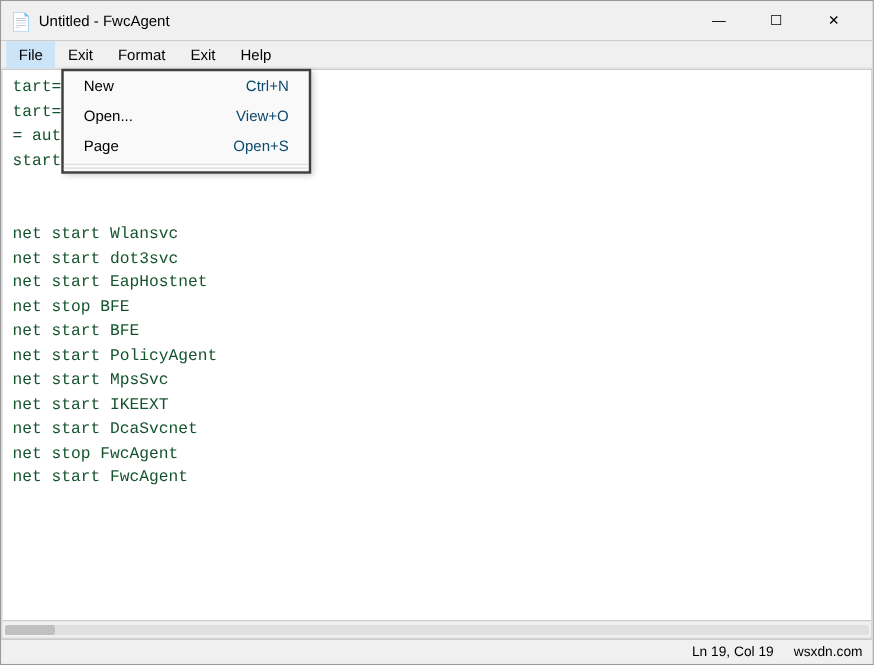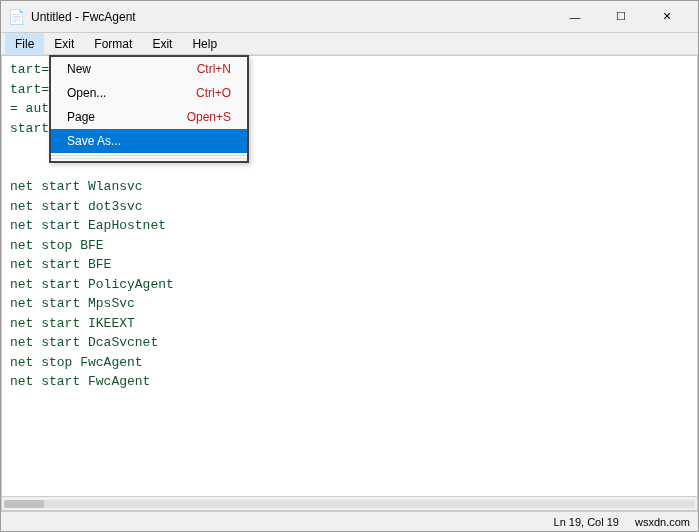--- a/index.html
+++ b/index.html
@@ -99,21 +99,21 @@
       font-size: 12px;
       color: #000;
       height: 24px;
       justify-content: space-between;
     }
     .dropdown-item.highlighted {
       background: #0078d7;
       color: white;
     }
     .dropdown-item .shortcut {
-      color: #b91c1c;
+      color: #0c4a6e;
       margin-left: 20px;
     }
     .dropdown-item.highlighted .shortcut {
       color: #ddd;
     }
     .dropdown-separator {
       height: 1px;
       background: #ddd;
       margin: 2px 0;
     }
@@ -204,29 +204,25 @@
     <div class="menu-item">Exit</div>
     <div class="menu-item">Help</div>
 
     <div class="dropdown-menu">
       <div class="dropdown-item">
         <span>New</span>
         <span class="shortcut">Ctrl+N</span>
       </div>
       <div class="dropdown-item">
         <span>Open...</span>
-        <span class="shortcut">Ctrl+O</span>
+        <span class="shortcut">View+O</span>
       </div>
       <div class="dropdown-item">
         <span>Page</span>
         <span class="shortcut">Open+S</span>
-      </div>
-      <div class="dropdown-item highlighted">
-        <span>Save As...</span>
-        <span class="shortcut"></span>
       </div>
       <div class="dropdown-separator"></div>
       <div class="dropdown-separator"></div>
     </div>
   </div>
 
   <div class="editor-area">
     <div class="editor-content">tart= auto
 tart= auto
 = auto

